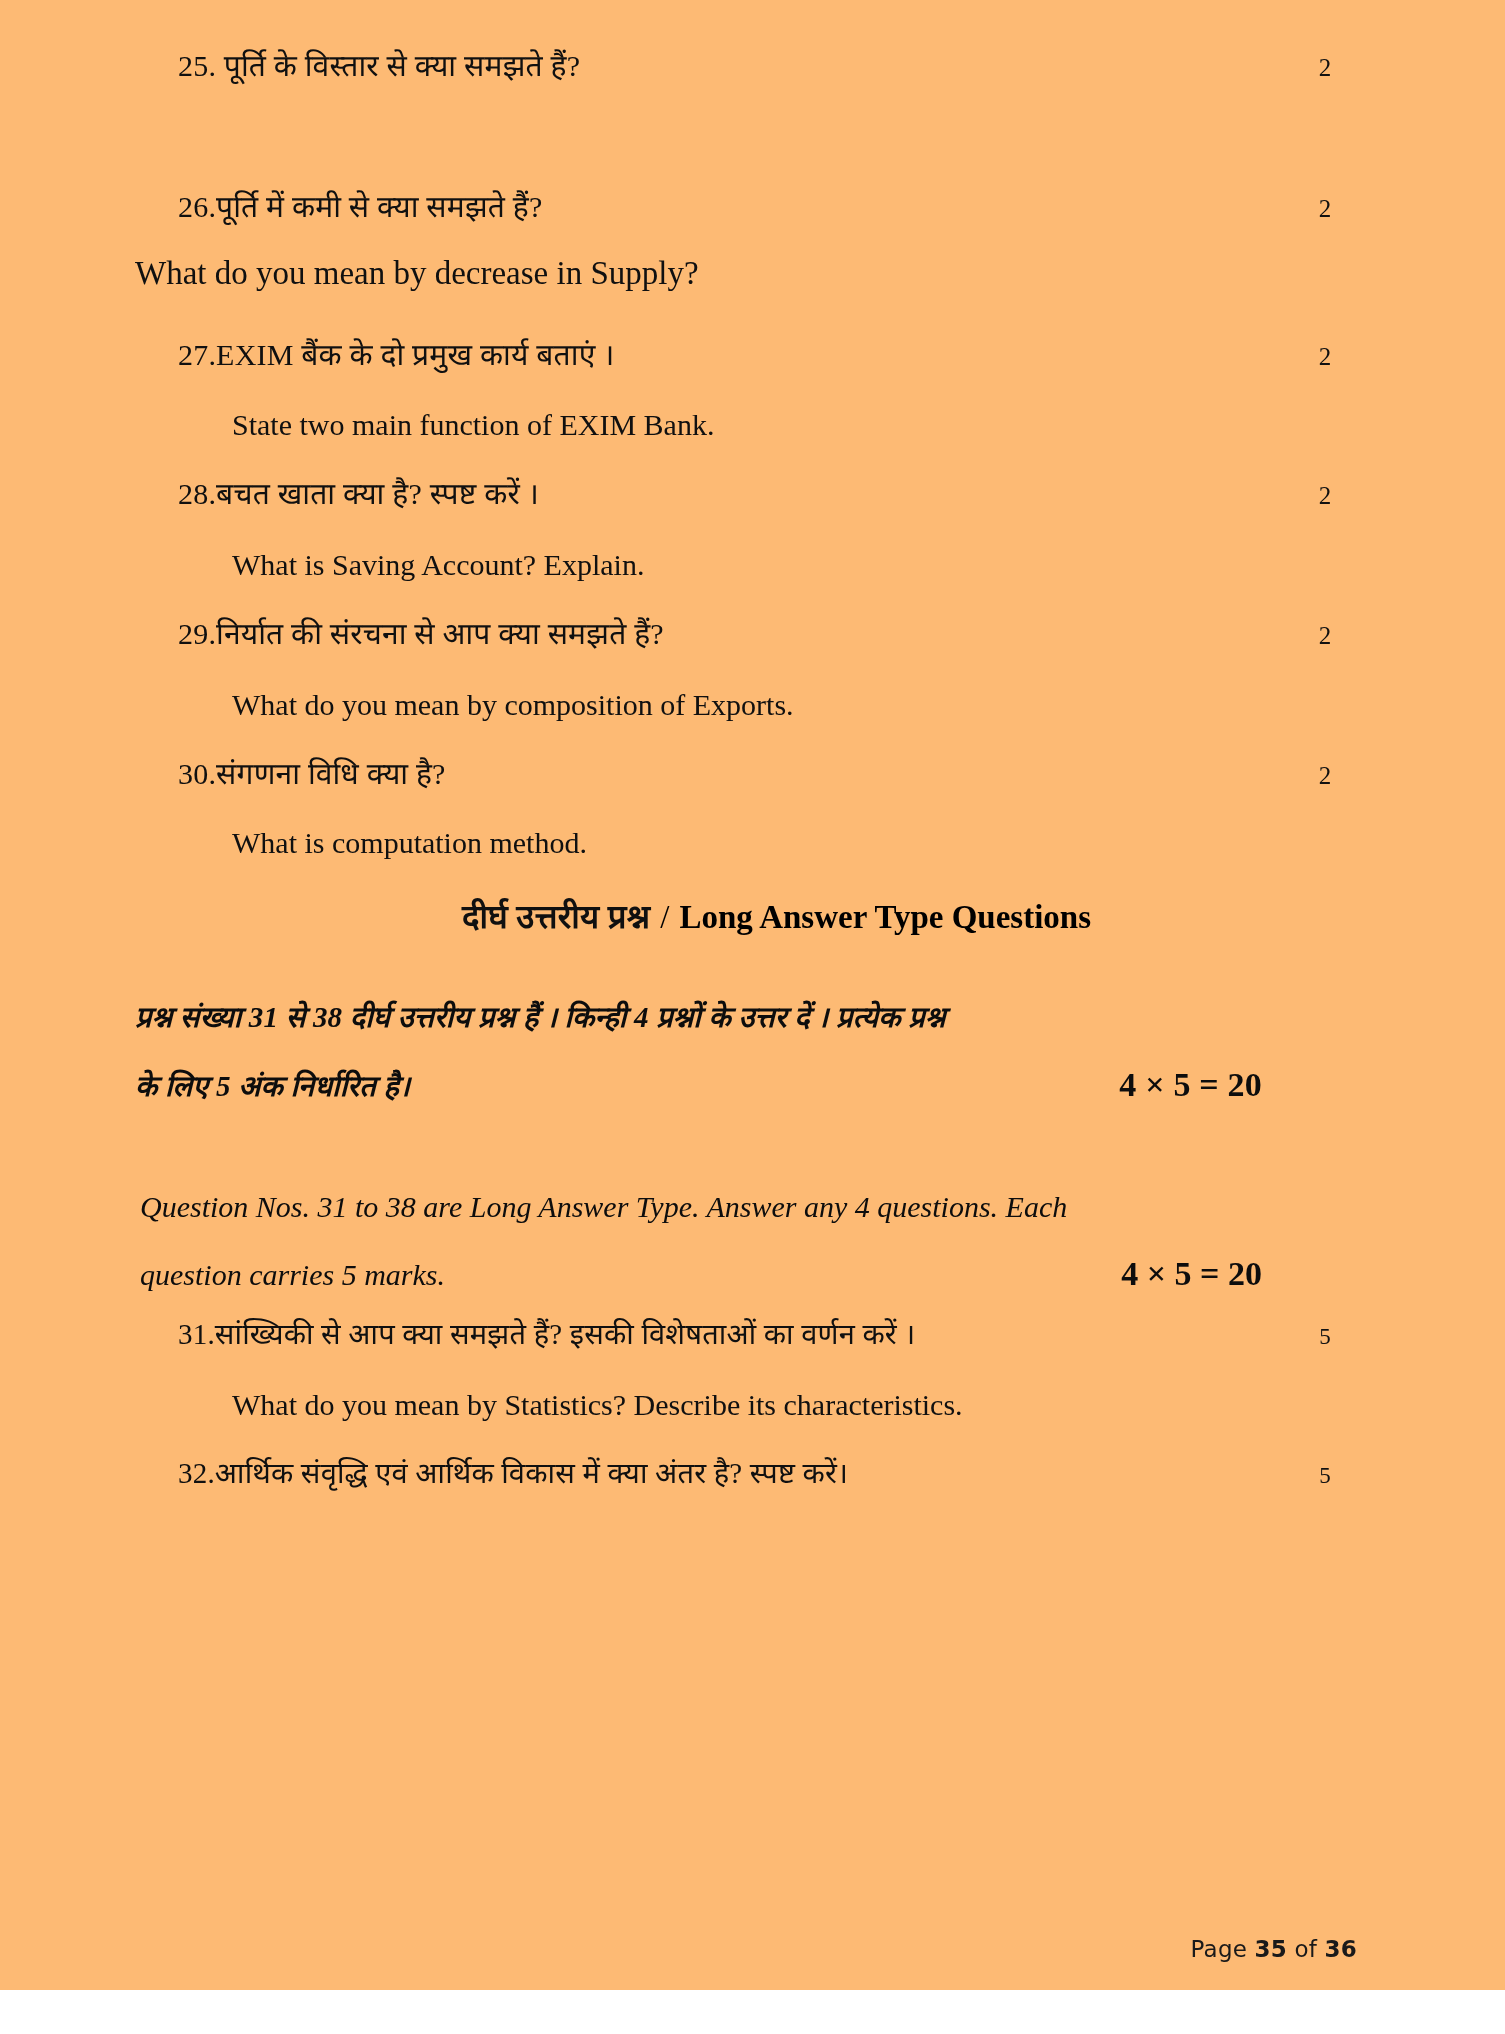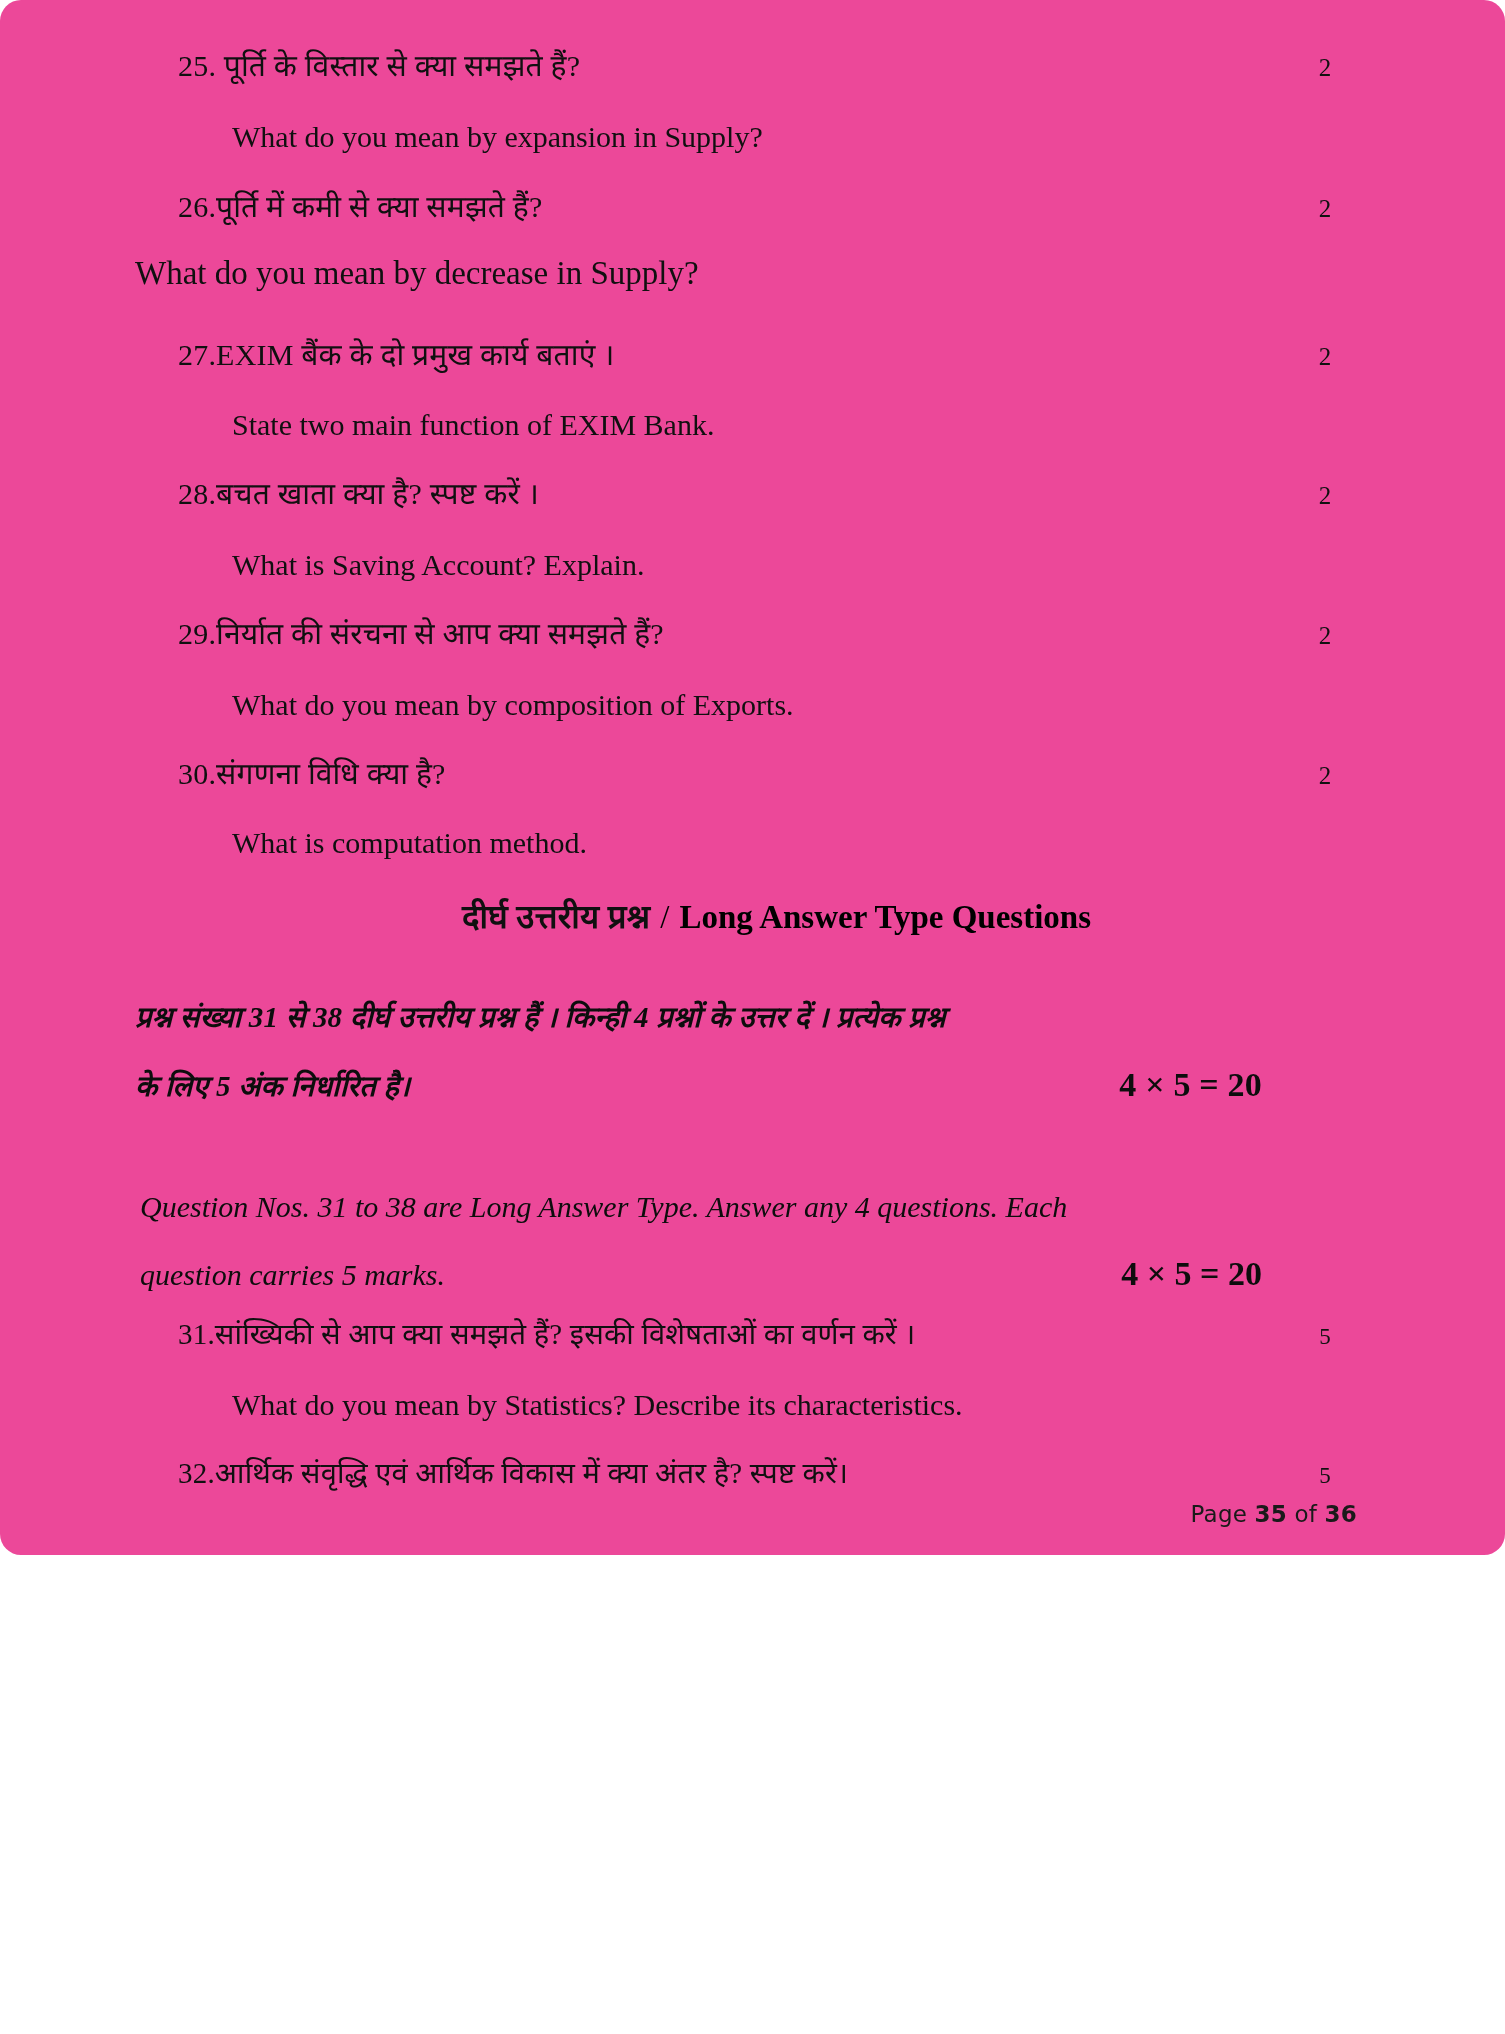--- a/index.html
+++ b/index.html
@@ -3,27 +3,26 @@
 <meta charset="utf-8">
 <style>
   html, body {
     margin: 0;
     padding: 0;
     background: #ffffff;
   }
   .page {
     position: relative;
     width: 1505px;
-    height: 1555px;
-    background: #ec4899;
+    height: 1990px;
+    background: #fdba74;
     font-family: "Liberation Serif", "DejaVu Serif", serif;
     color: #0b0b0b;
     overflow: hidden;
     box-sizing: border-box;
-    border-radius: 21px;
   }
 
   
   .qrow {
     position: absolute;
     display: flex;
     align-items: baseline;
     left: 178px;
     right: 150px;
   }
@@ -126,21 +125,20 @@
 
 <div class="page">
 
   <div class="qrow" style="top: 44px;">
     <div class="qtext hindi">
       <span>25.</span>
       <span>पूर्ति के विस्तार से क्या समझते हैं?</span>
     </div>
     <div class="qmark">2</div>
   </div>
-  <div class="indent eng" style="top: 120px;">What do you mean by expansion in Supply?</div>
 
   <div class="qrow" style="top: 185px;">
     <div class="qtext hindi">
       <span>26.</span><span>पूर्ति में कमी से क्या समझते हैं?</span>
     </div>
     <div class="qmark">2</div>
   </div>
   <div class="eng" style="position:absolute; left:135px; top:255px; font-size:33px;">What do you mean by decrease in Supply?</div>
 
   <div class="qrow" style="top: 333px;">

